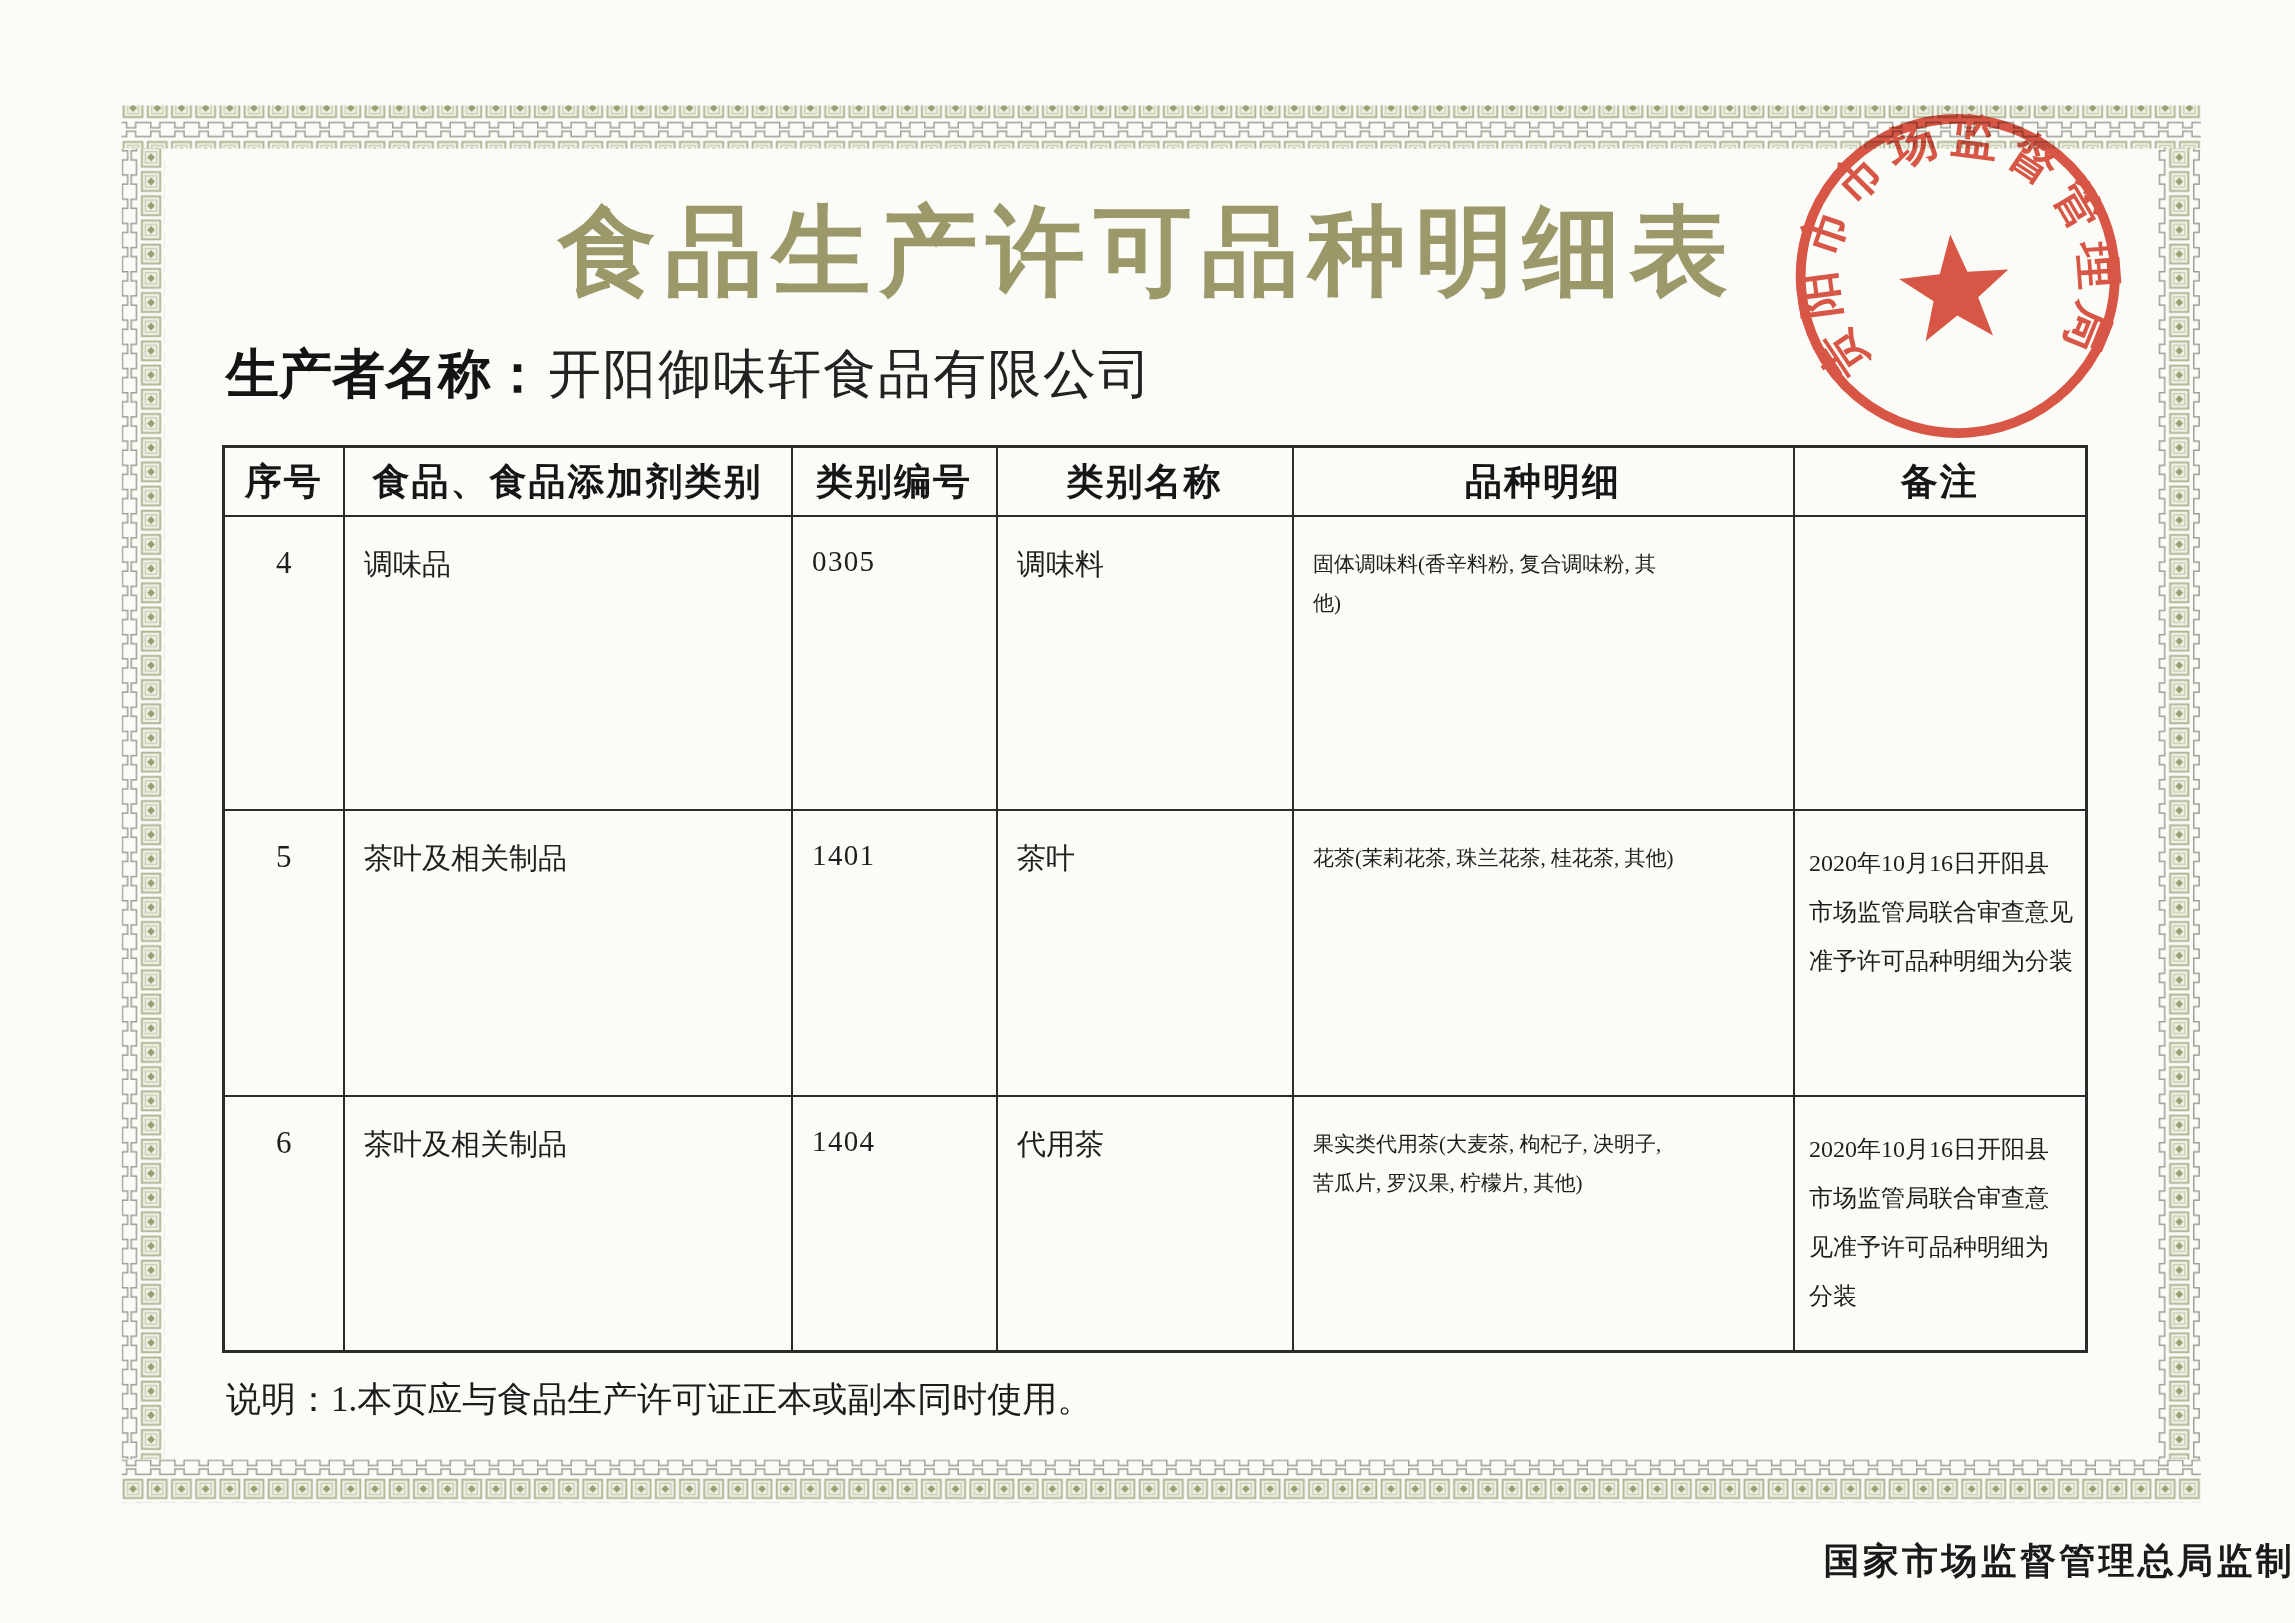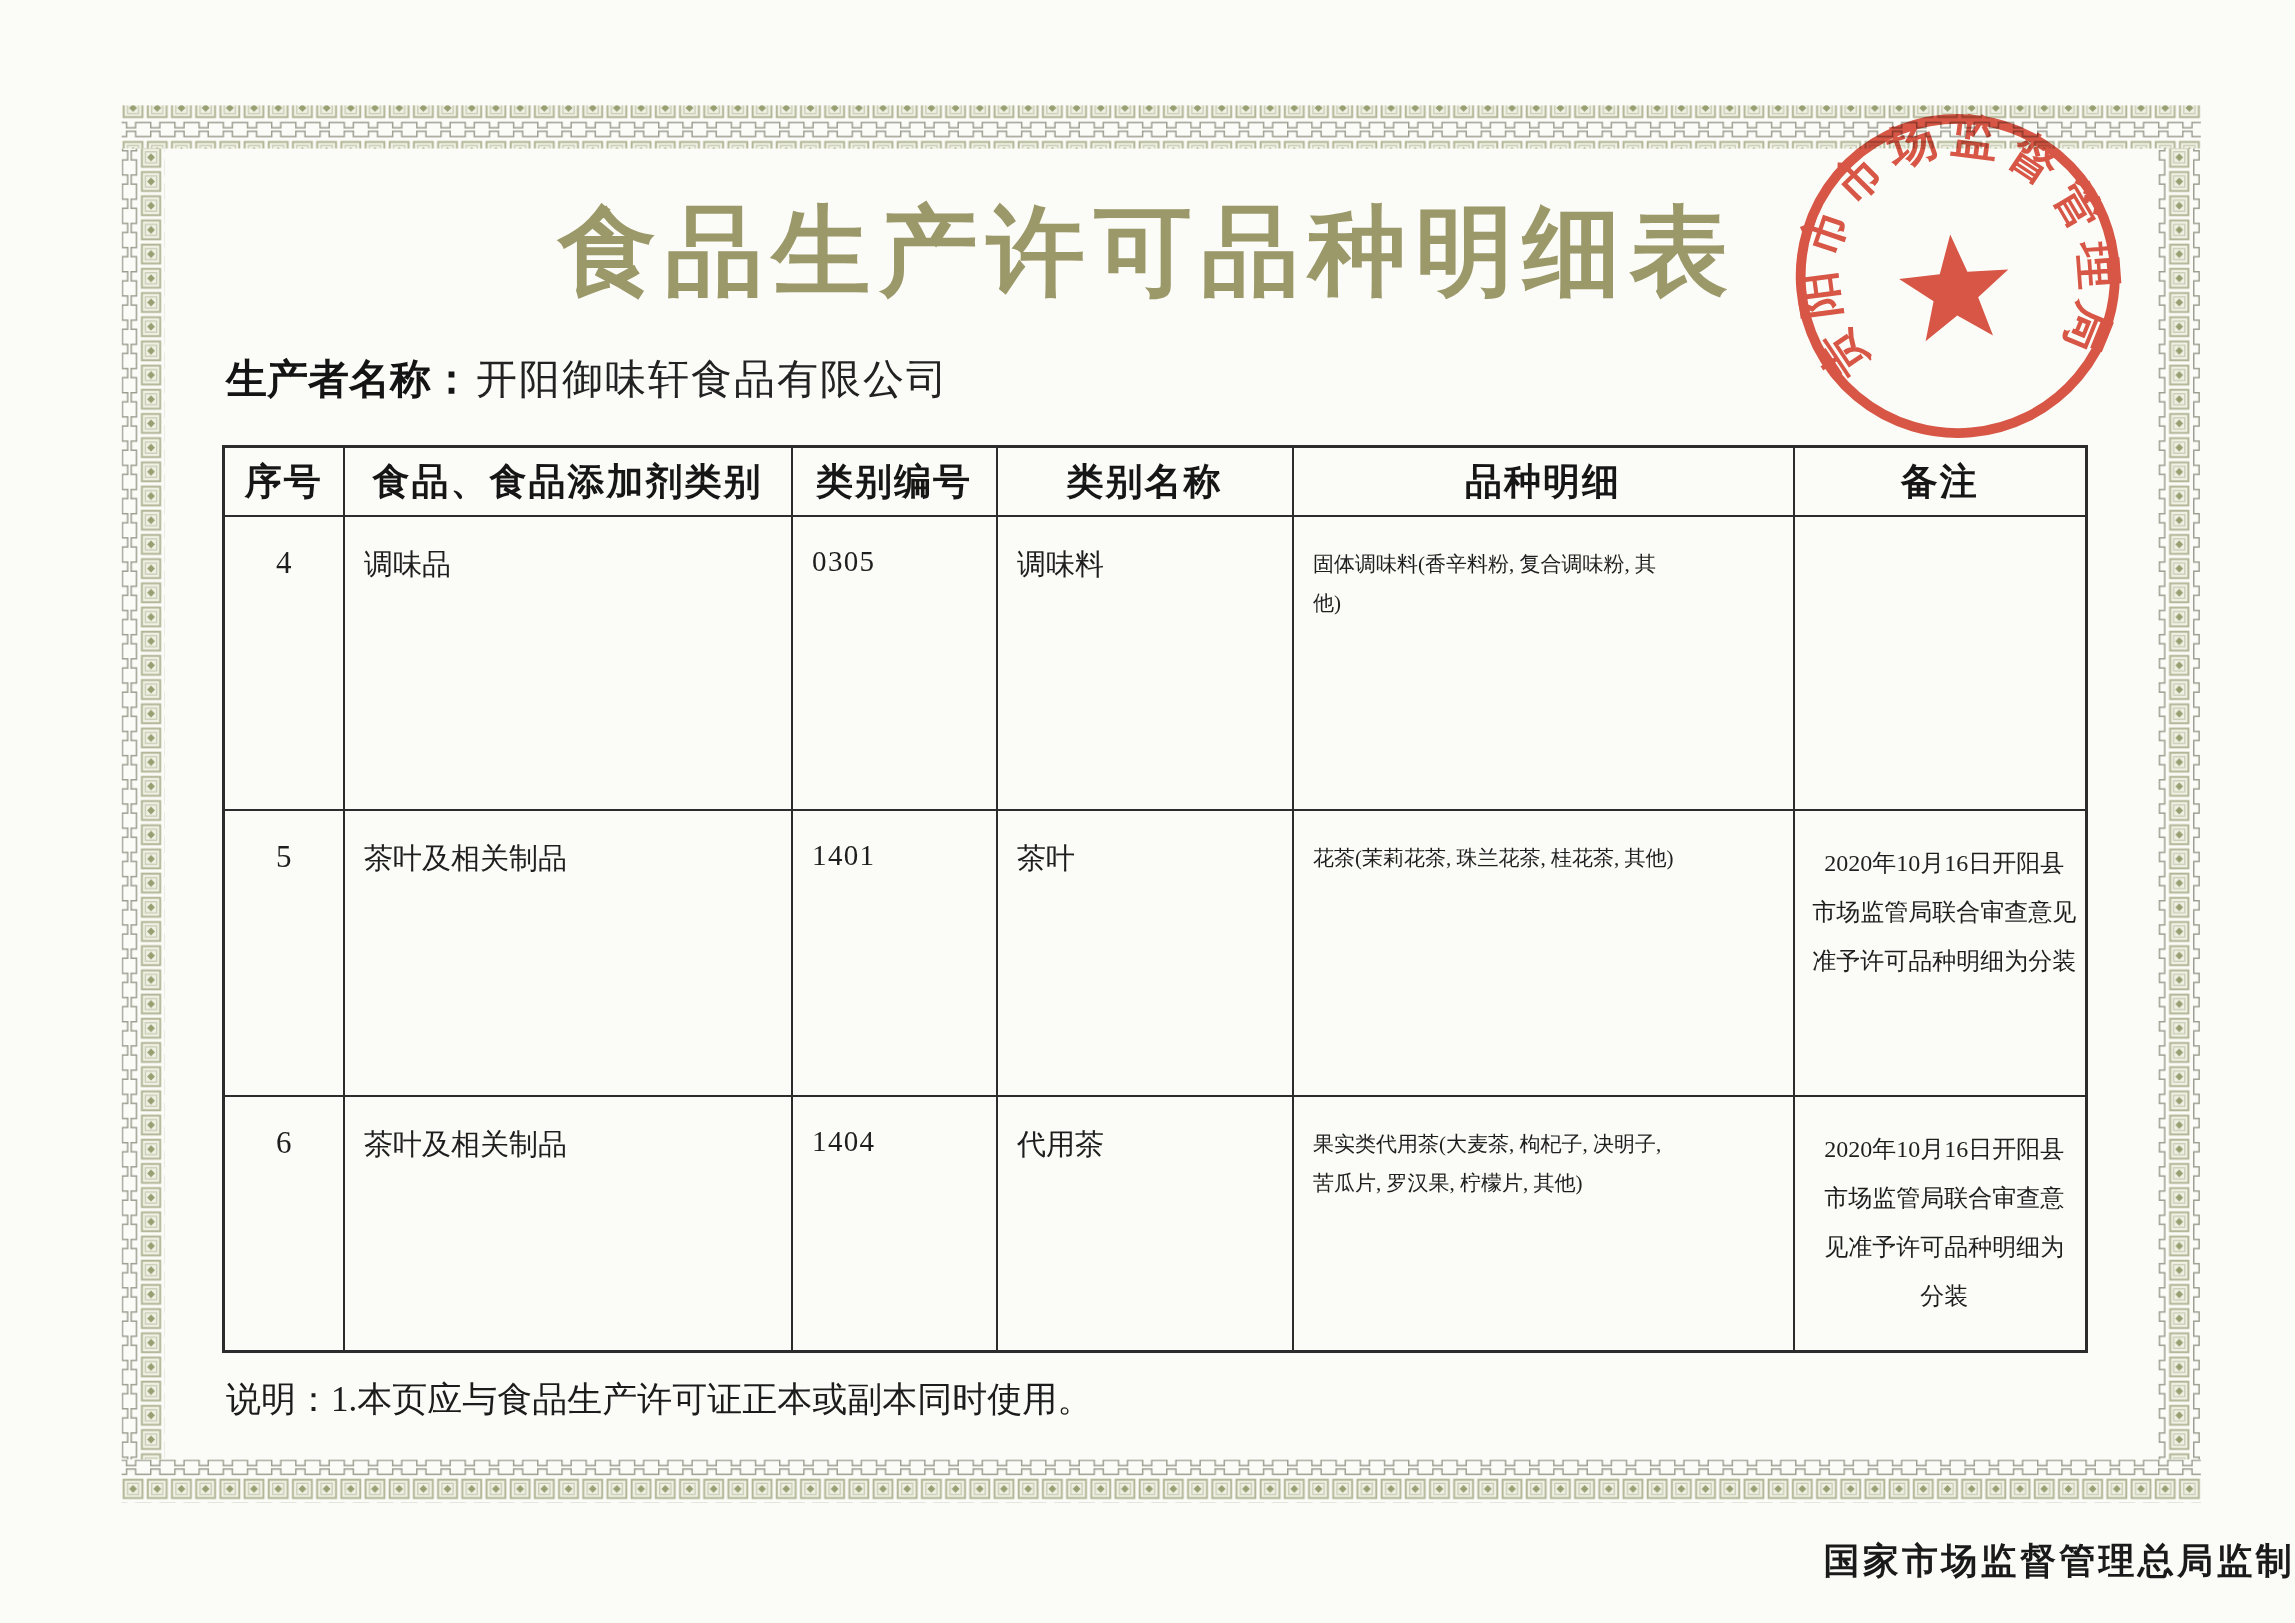--- a/index.html
+++ b/index.html
@@ -10,21 +10,21 @@
     color:#1e1e1e;
   }
   .frame-svg{position:absolute;left:0;top:0;z-index:1;}
   .content{position:absolute;left:0;top:0;width:2295px;height:1623px;z-index:2;}
 
   .page-title{
     position:absolute;left:0;top:201px;width:2295px;text-align:center;
     font-size:98px;font-weight:bold;letter-spacing:9.2px;color:#9b9969;
     line-height:1.05;
   }
-  .producer-line{position:absolute;left:226px;top:352px;font-size:41px;white-space:nowrap;}
+  .producer-line{position:absolute;left:226px;top:339px;font-size:53px;white-space:nowrap;}
   .producer-line .lbl{font-weight:bold;color:#141414;}
   .producer-line .val{color:#222;margin-left:3.9px;letter-spacing:2px;}
 
   .license-line{position:absolute;left:1460px;top:344px;font-size:41px;white-space:nowrap;}
   .license-line .lbl{font-weight:bold;color:#141414;}
   .license-line .val{margin-left:18.3px;font-size:42px;letter-spacing:1.3px;color:#2a2a2a;}
 
   table.doc-table{
     position:absolute;left:222px;top:445px;width:1863px;
     border-collapse:collapse;table-layout:fixed;
@@ -35,21 +35,21 @@
     font-size:37px;font-weight:bold;text-align:center;vertical-align:middle;
     height:67px;letter-spacing:2px;color:#161616;padding:0;
   }
   .doc-table td{vertical-align:top;font-size:29px;padding:27.5px 6.5px 13px 19.6px;color:#1e1e1e;}
   .doc-table tr.row-a{height:294px;}
   .doc-table tr.row-b{height:286px;}
   .doc-table tr.row-c{height:255px;}
   .doc-table td.seq{text-align:center;padding-left:0;padding-right:0;font-size:31px;}
   .doc-table td.code{font-size:29px;letter-spacing:1.3px;margin-left:41px;}
   .doc-table td.detail{font-size:21px;line-height:1.9;white-space:pre-line;padding-right:3.9px;}
-  .doc-table td.remark{font-size:24px;line-height:2.05;white-space:pre-line;padding-left:14.4px;padding-right:5.2px;text-align:center;}
+  .doc-table td.remark{font-size:24px;line-height:2.05;white-space:pre-line;padding-left:14.4px;padding-right:5.2px;}
 
   .notes{position:absolute;left:226px;top:1372px;font-size:35px;color:#1c1c1c;line-height:1.62;}
   .notes .note-line2{margin-left:104px;}
 
   .doc-footer{
     position:absolute;left:0;top:1537px;width:2295px;text-align:right;
     font-size:36px;font-weight:bold;letter-spacing:3.3px;color:#1a1a1a;
   }
 
   .seal-svg{position:absolute;left:1766px;top:39px;z-index:3;mix-blend-mode:multiply;}

